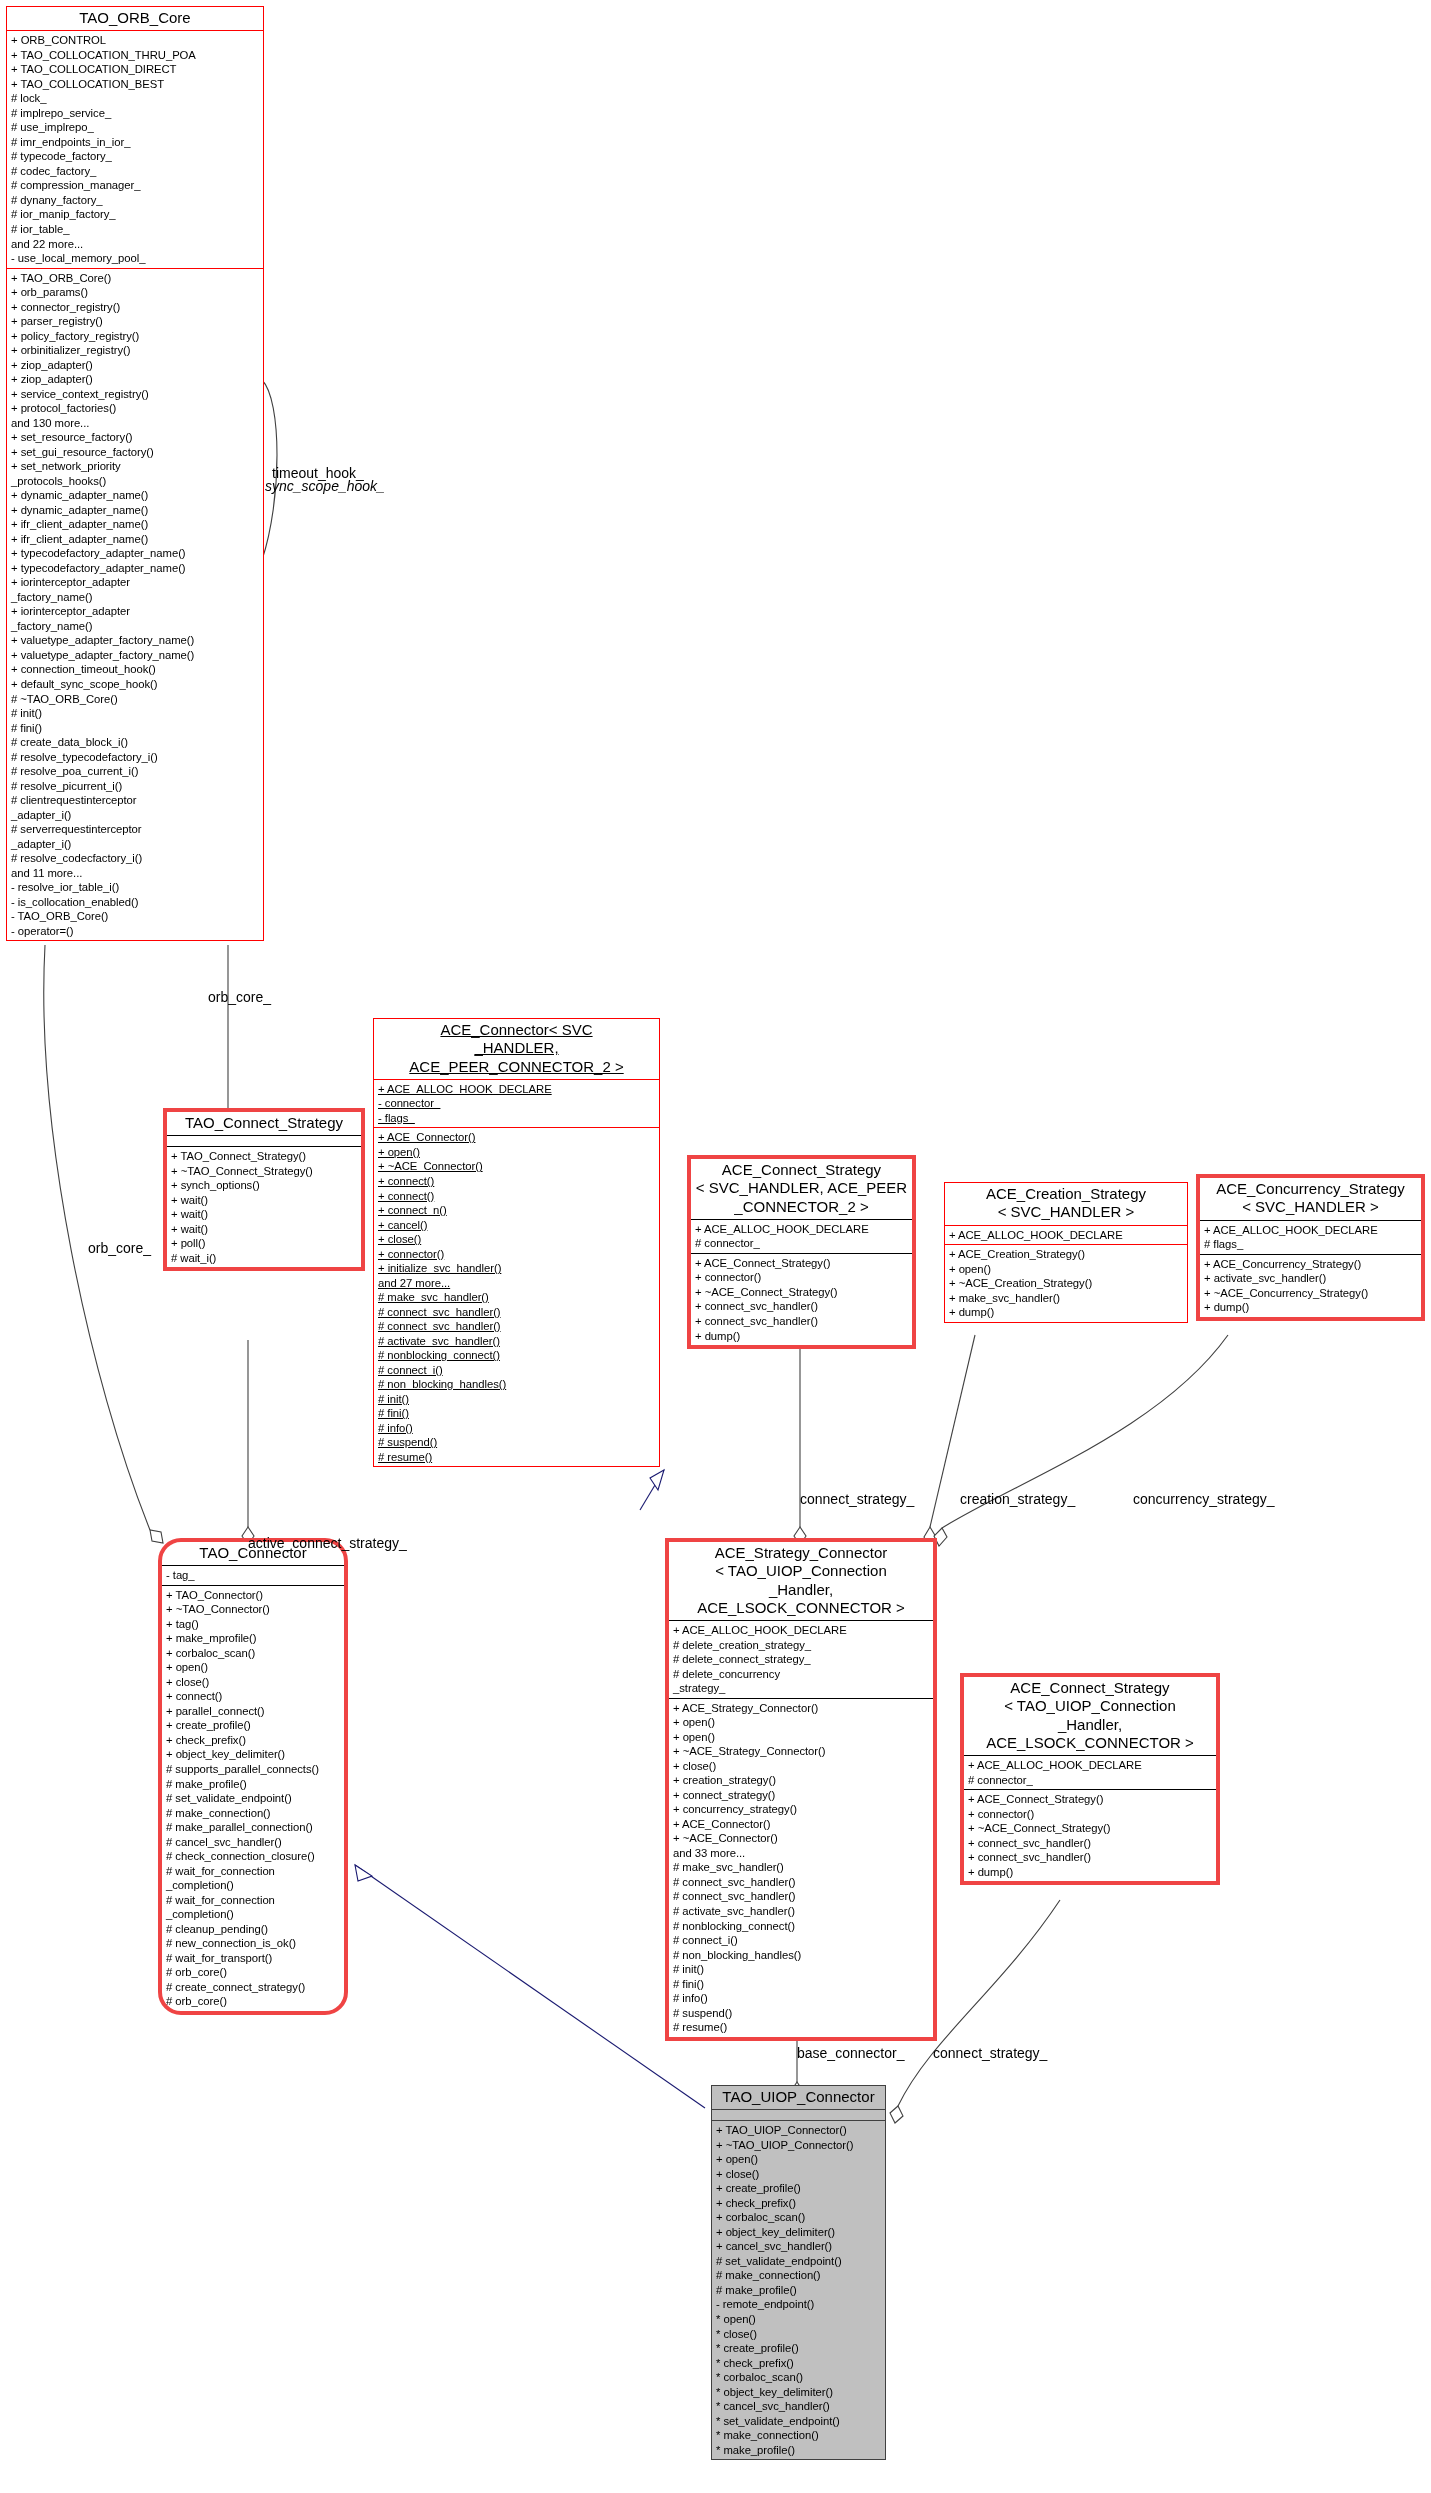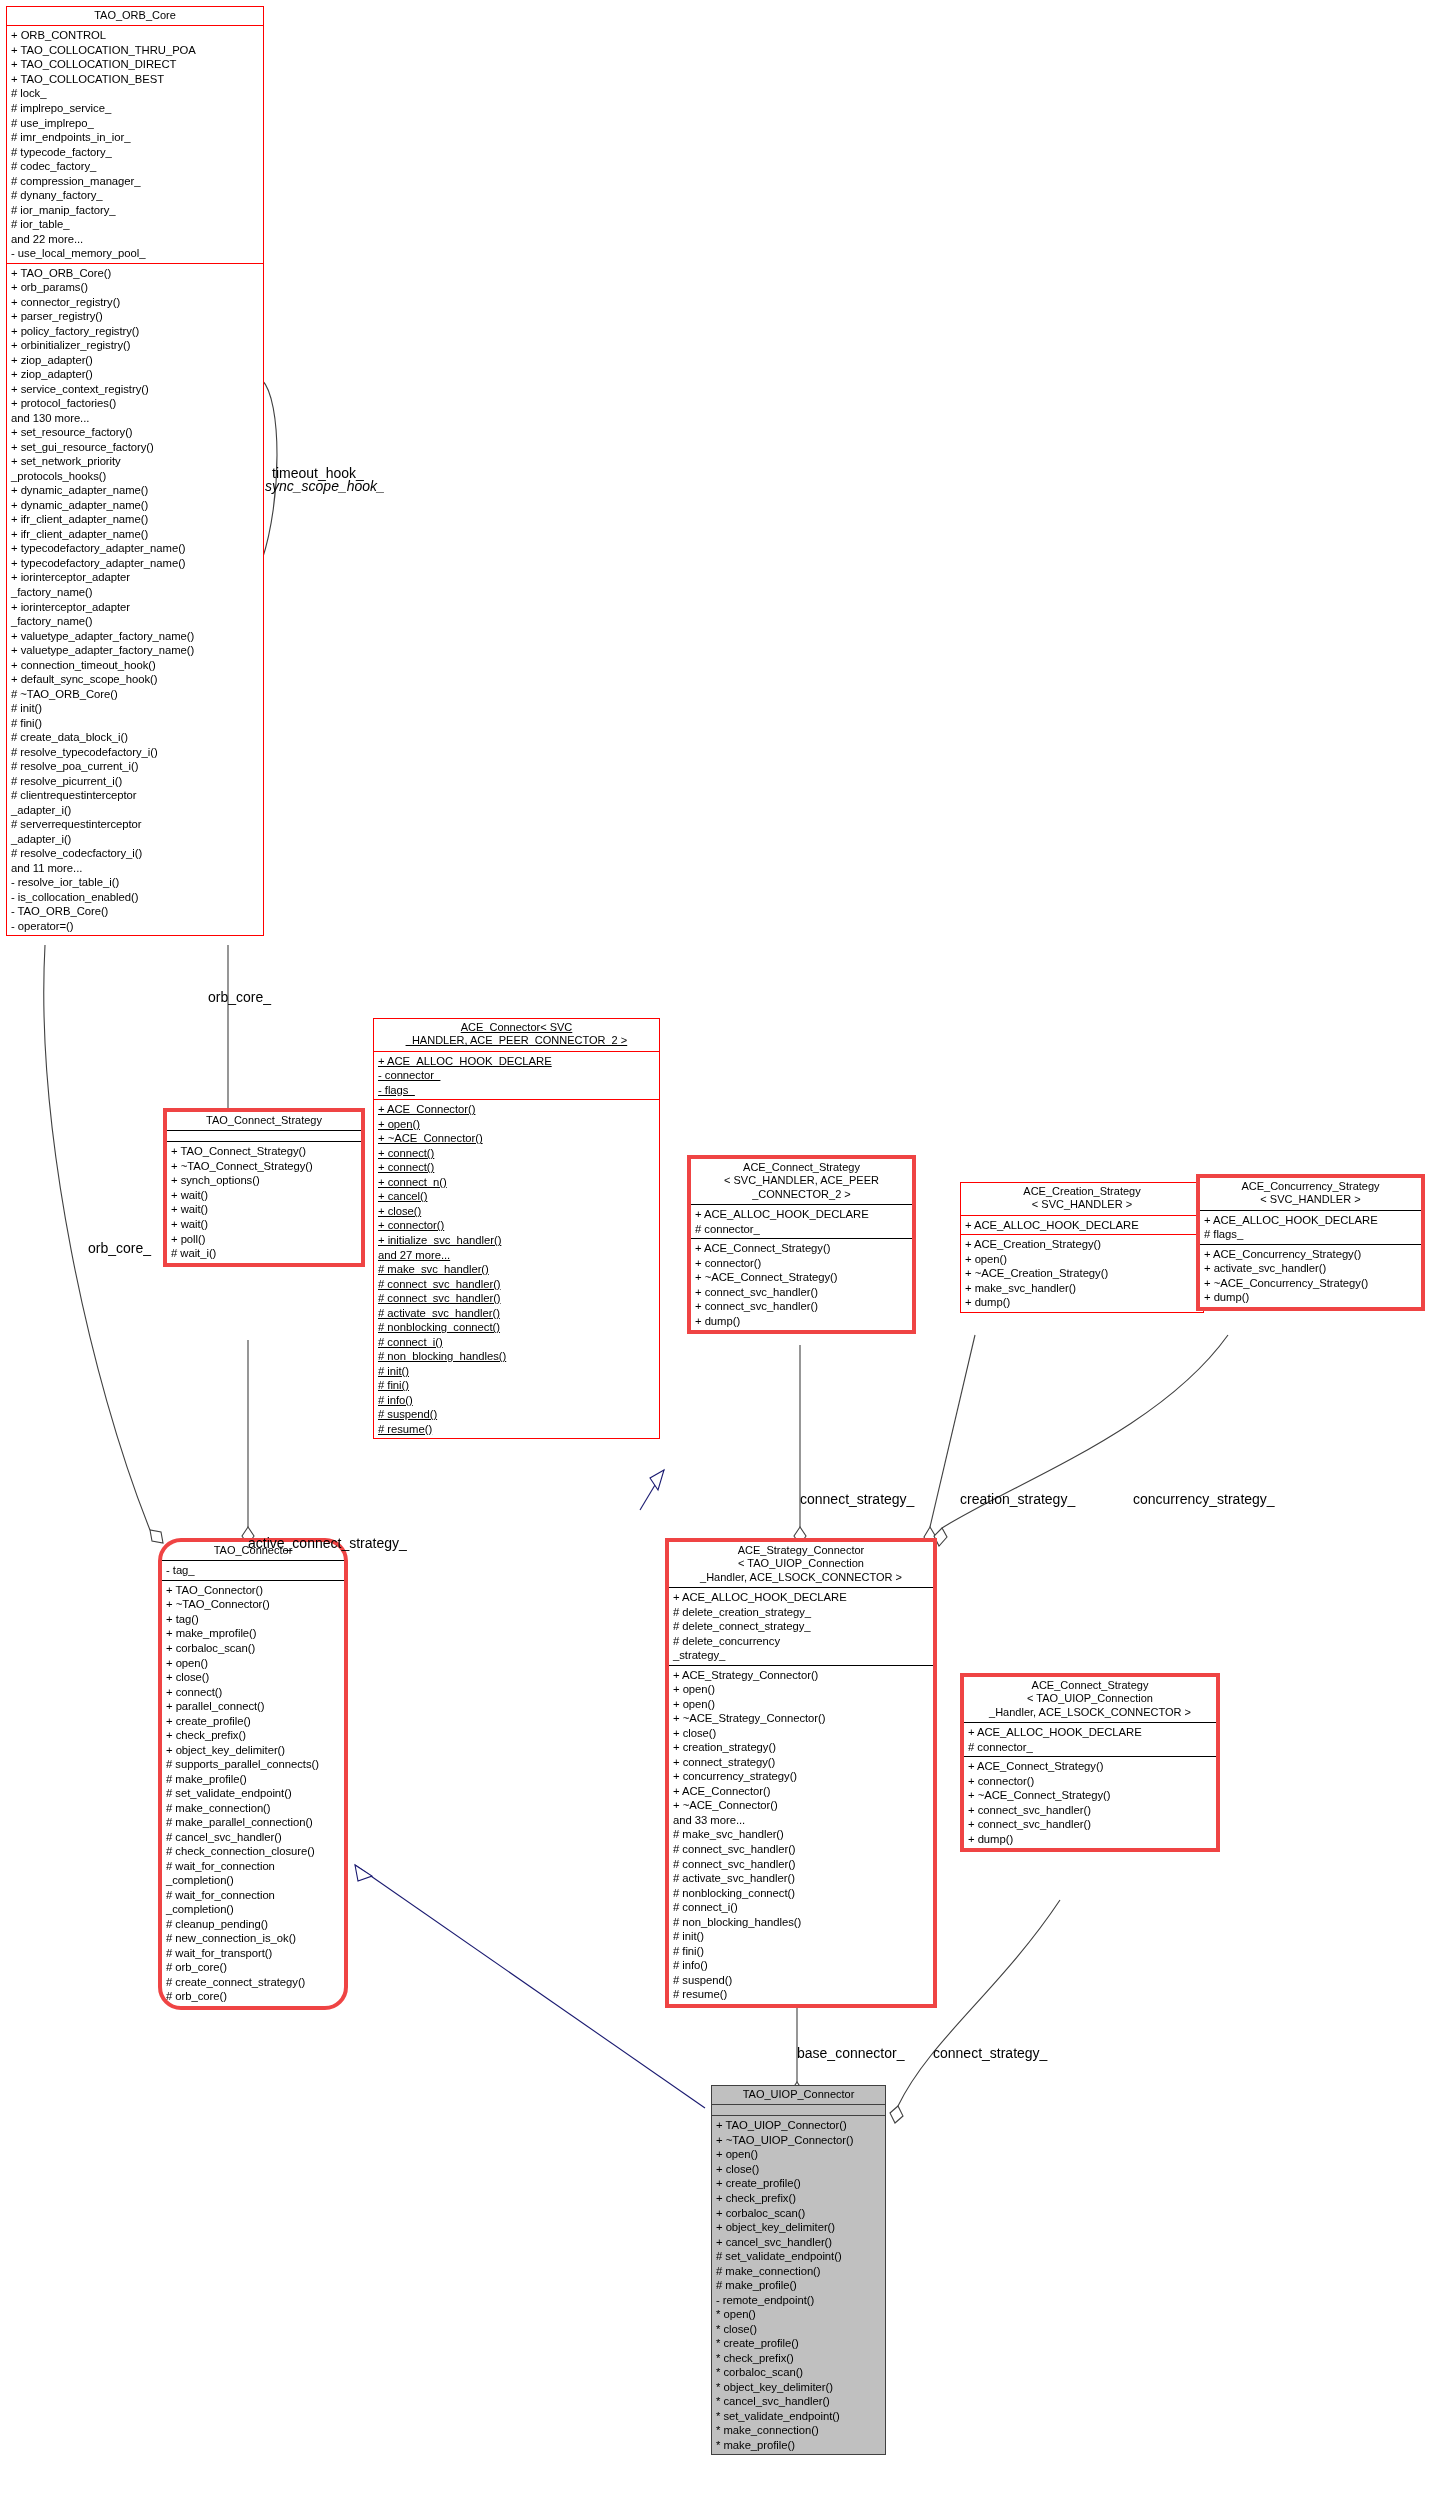--- a/index.html
+++ b/index.html
@@ -45,21 +45,21 @@
     background: #c0c0c0;
     border: 1px solid #404040;
   }
   .uml-class.highlight .compartment {
     border-top: 1px solid #404040;
   }
   .uml-class .title {
     text-align: center;
     padding: 2px 3px 3px 3px;
     white-space: pre-line;
-    font-size: 11px;
+    font-size: 15px;
     line-height: 1.22;
   }
   .uml-class .compartment {
     border-top: 1px solid #000000;
     padding: 2px 3px 2px 4px;
     min-height: 6px;
   }
   .uml-class .compartment .row {
     white-space: pre;
     font-size: 11.3px;
@@ -246,21 +246,21 @@
     <div class="compartment">
         <div class="row">+ ACE_Connect_Strategy()</div>
         <div class="row">+ connector()</div>
         <div class="row">+ ~ACE_Connect_Strategy()</div>
         <div class="row">+ connect_svc_handler()</div>
         <div class="row">+ connect_svc_handler()</div>
         <div class="row">+ dump()</div>
       </div>
   </div>
 
-  <div class="uml-class red" style="left:944px; top:1182px; width:244px;margin-left:16px;">
+  <div class="uml-class red" style="left:944px; top:1182px; width:244px;">
     <div class="title">ACE_Creation_Strategy
 &lt; SVC_HANDLER &gt;</div>
     <div class="compartment">
         <div class="row">+ ACE_ALLOC_HOOK_DECLARE</div>
       </div>
     <div class="compartment">
         <div class="row">+ ACE_Creation_Strategy()</div>
         <div class="row">+ open()</div>
         <div class="row">+ ~ACE_Creation_Strategy()</div>
         <div class="row">+ make_svc_handler()</div>

